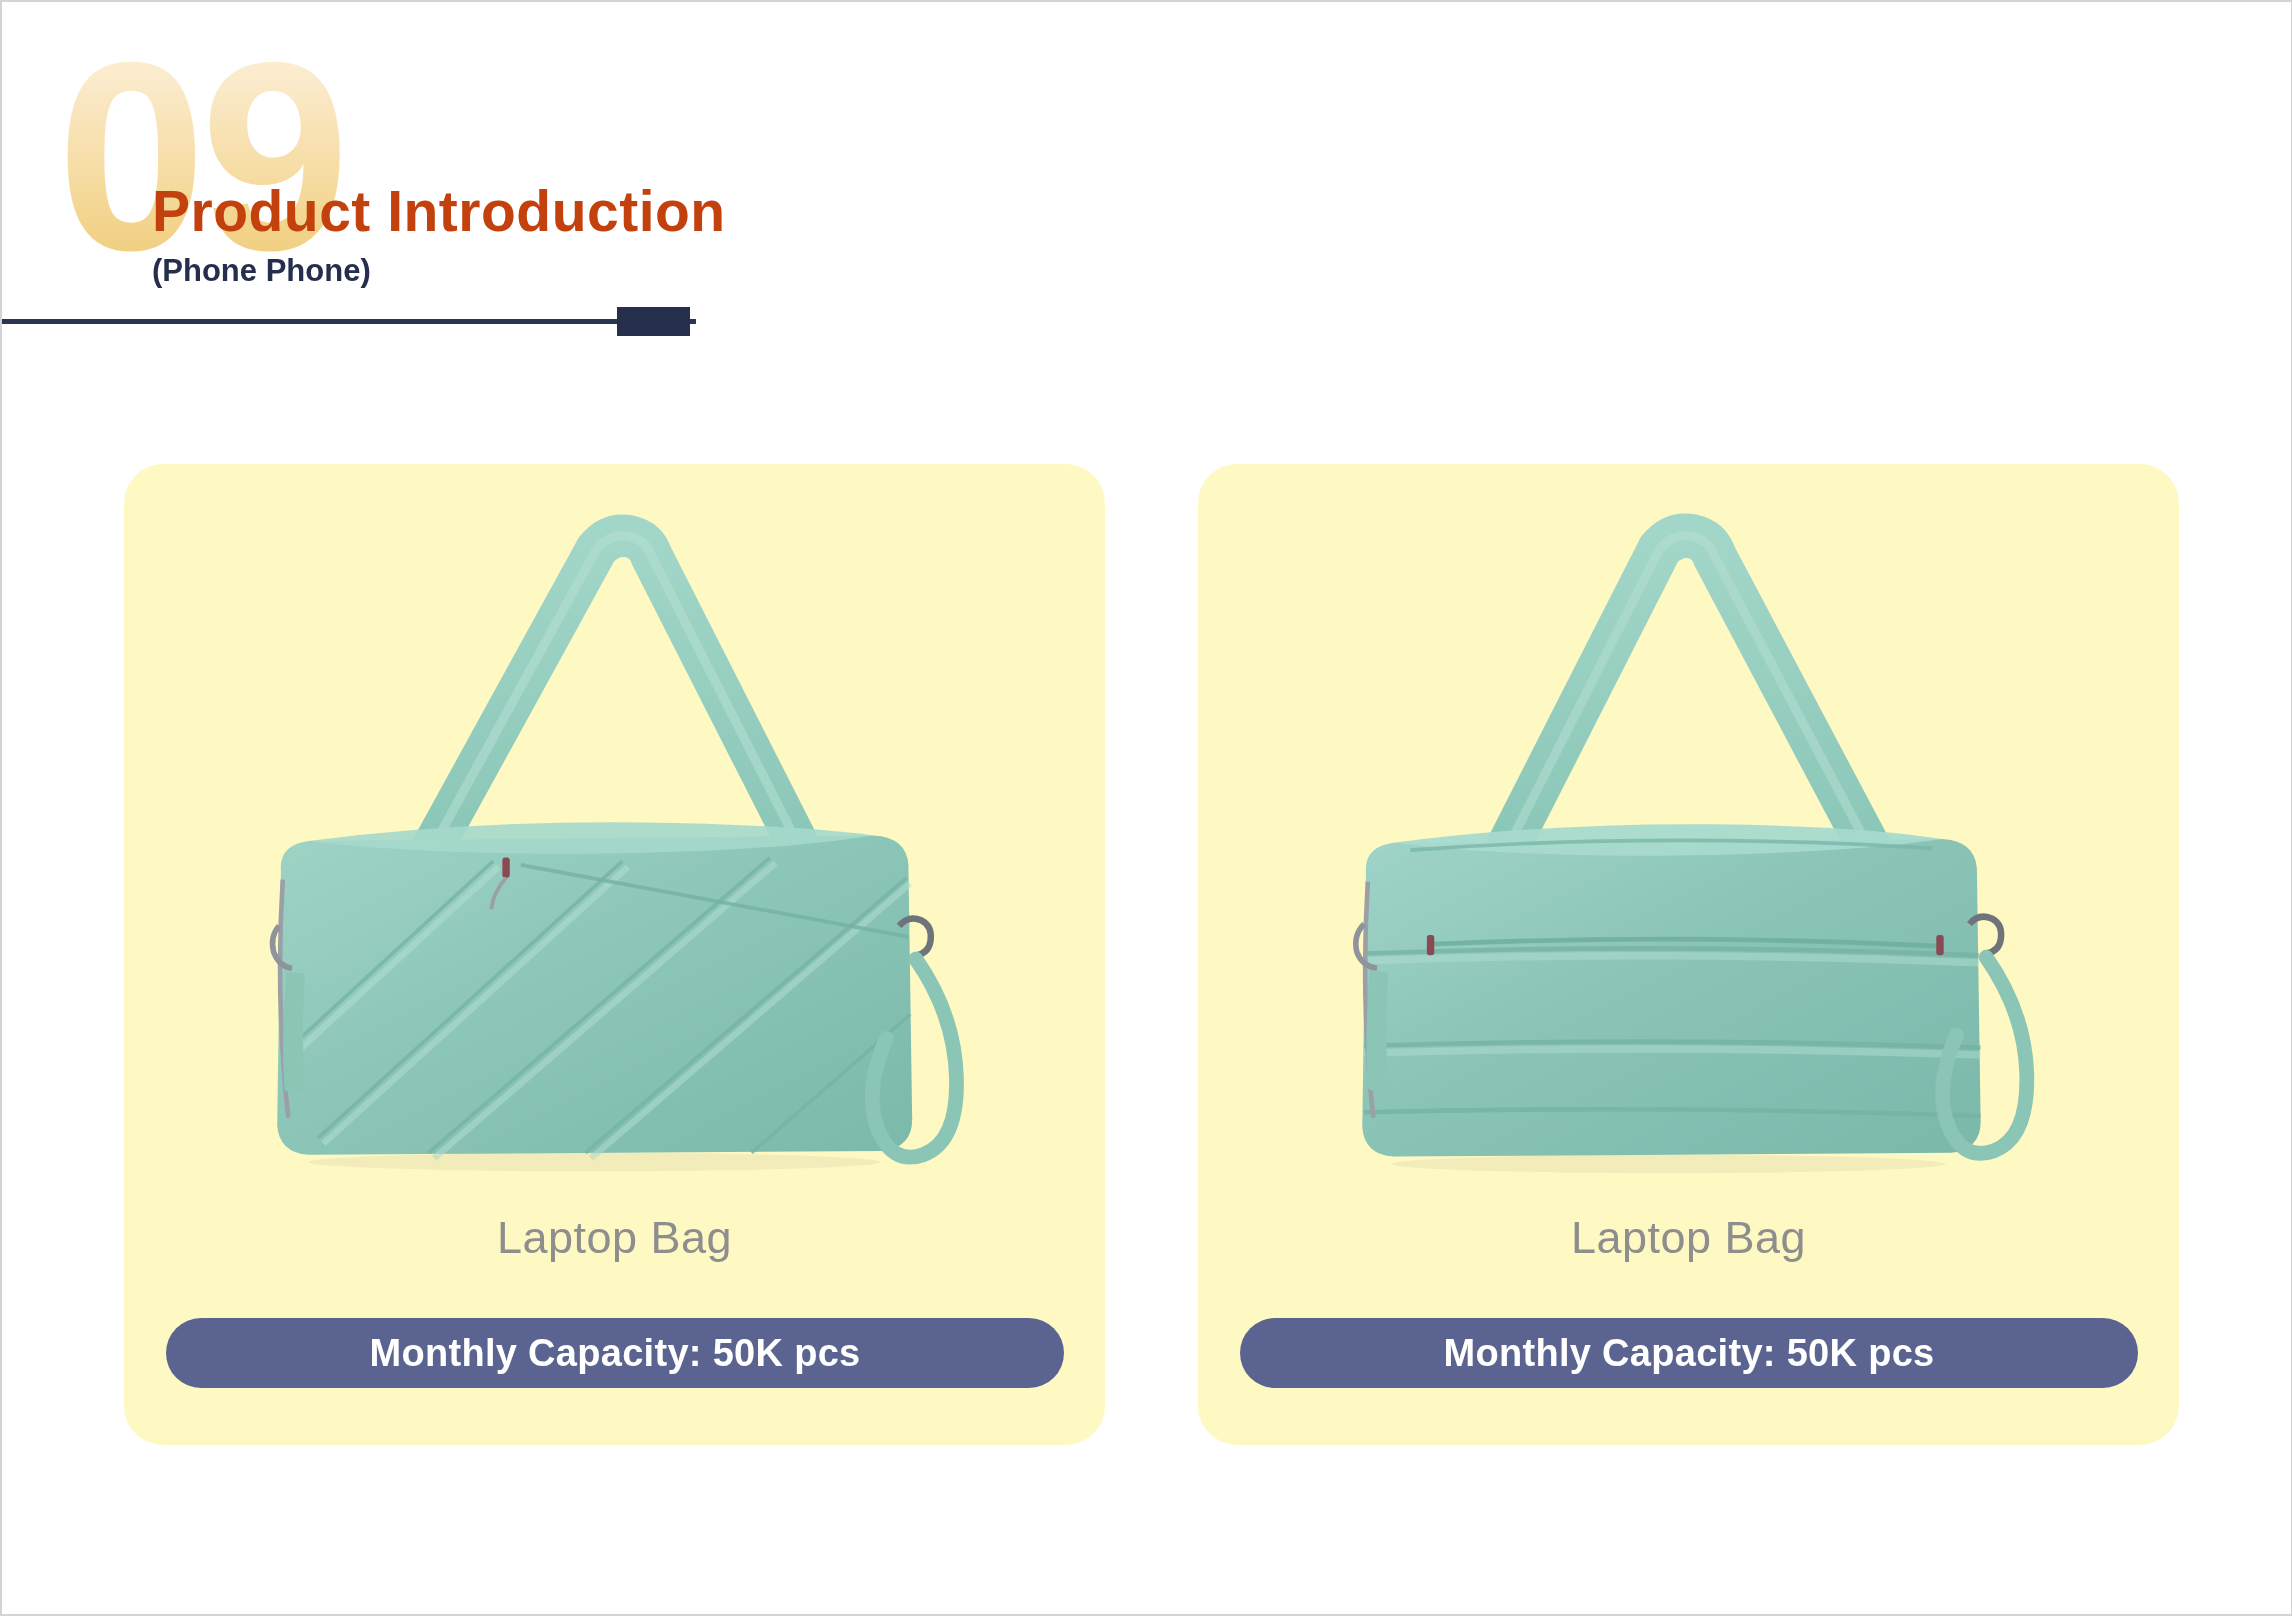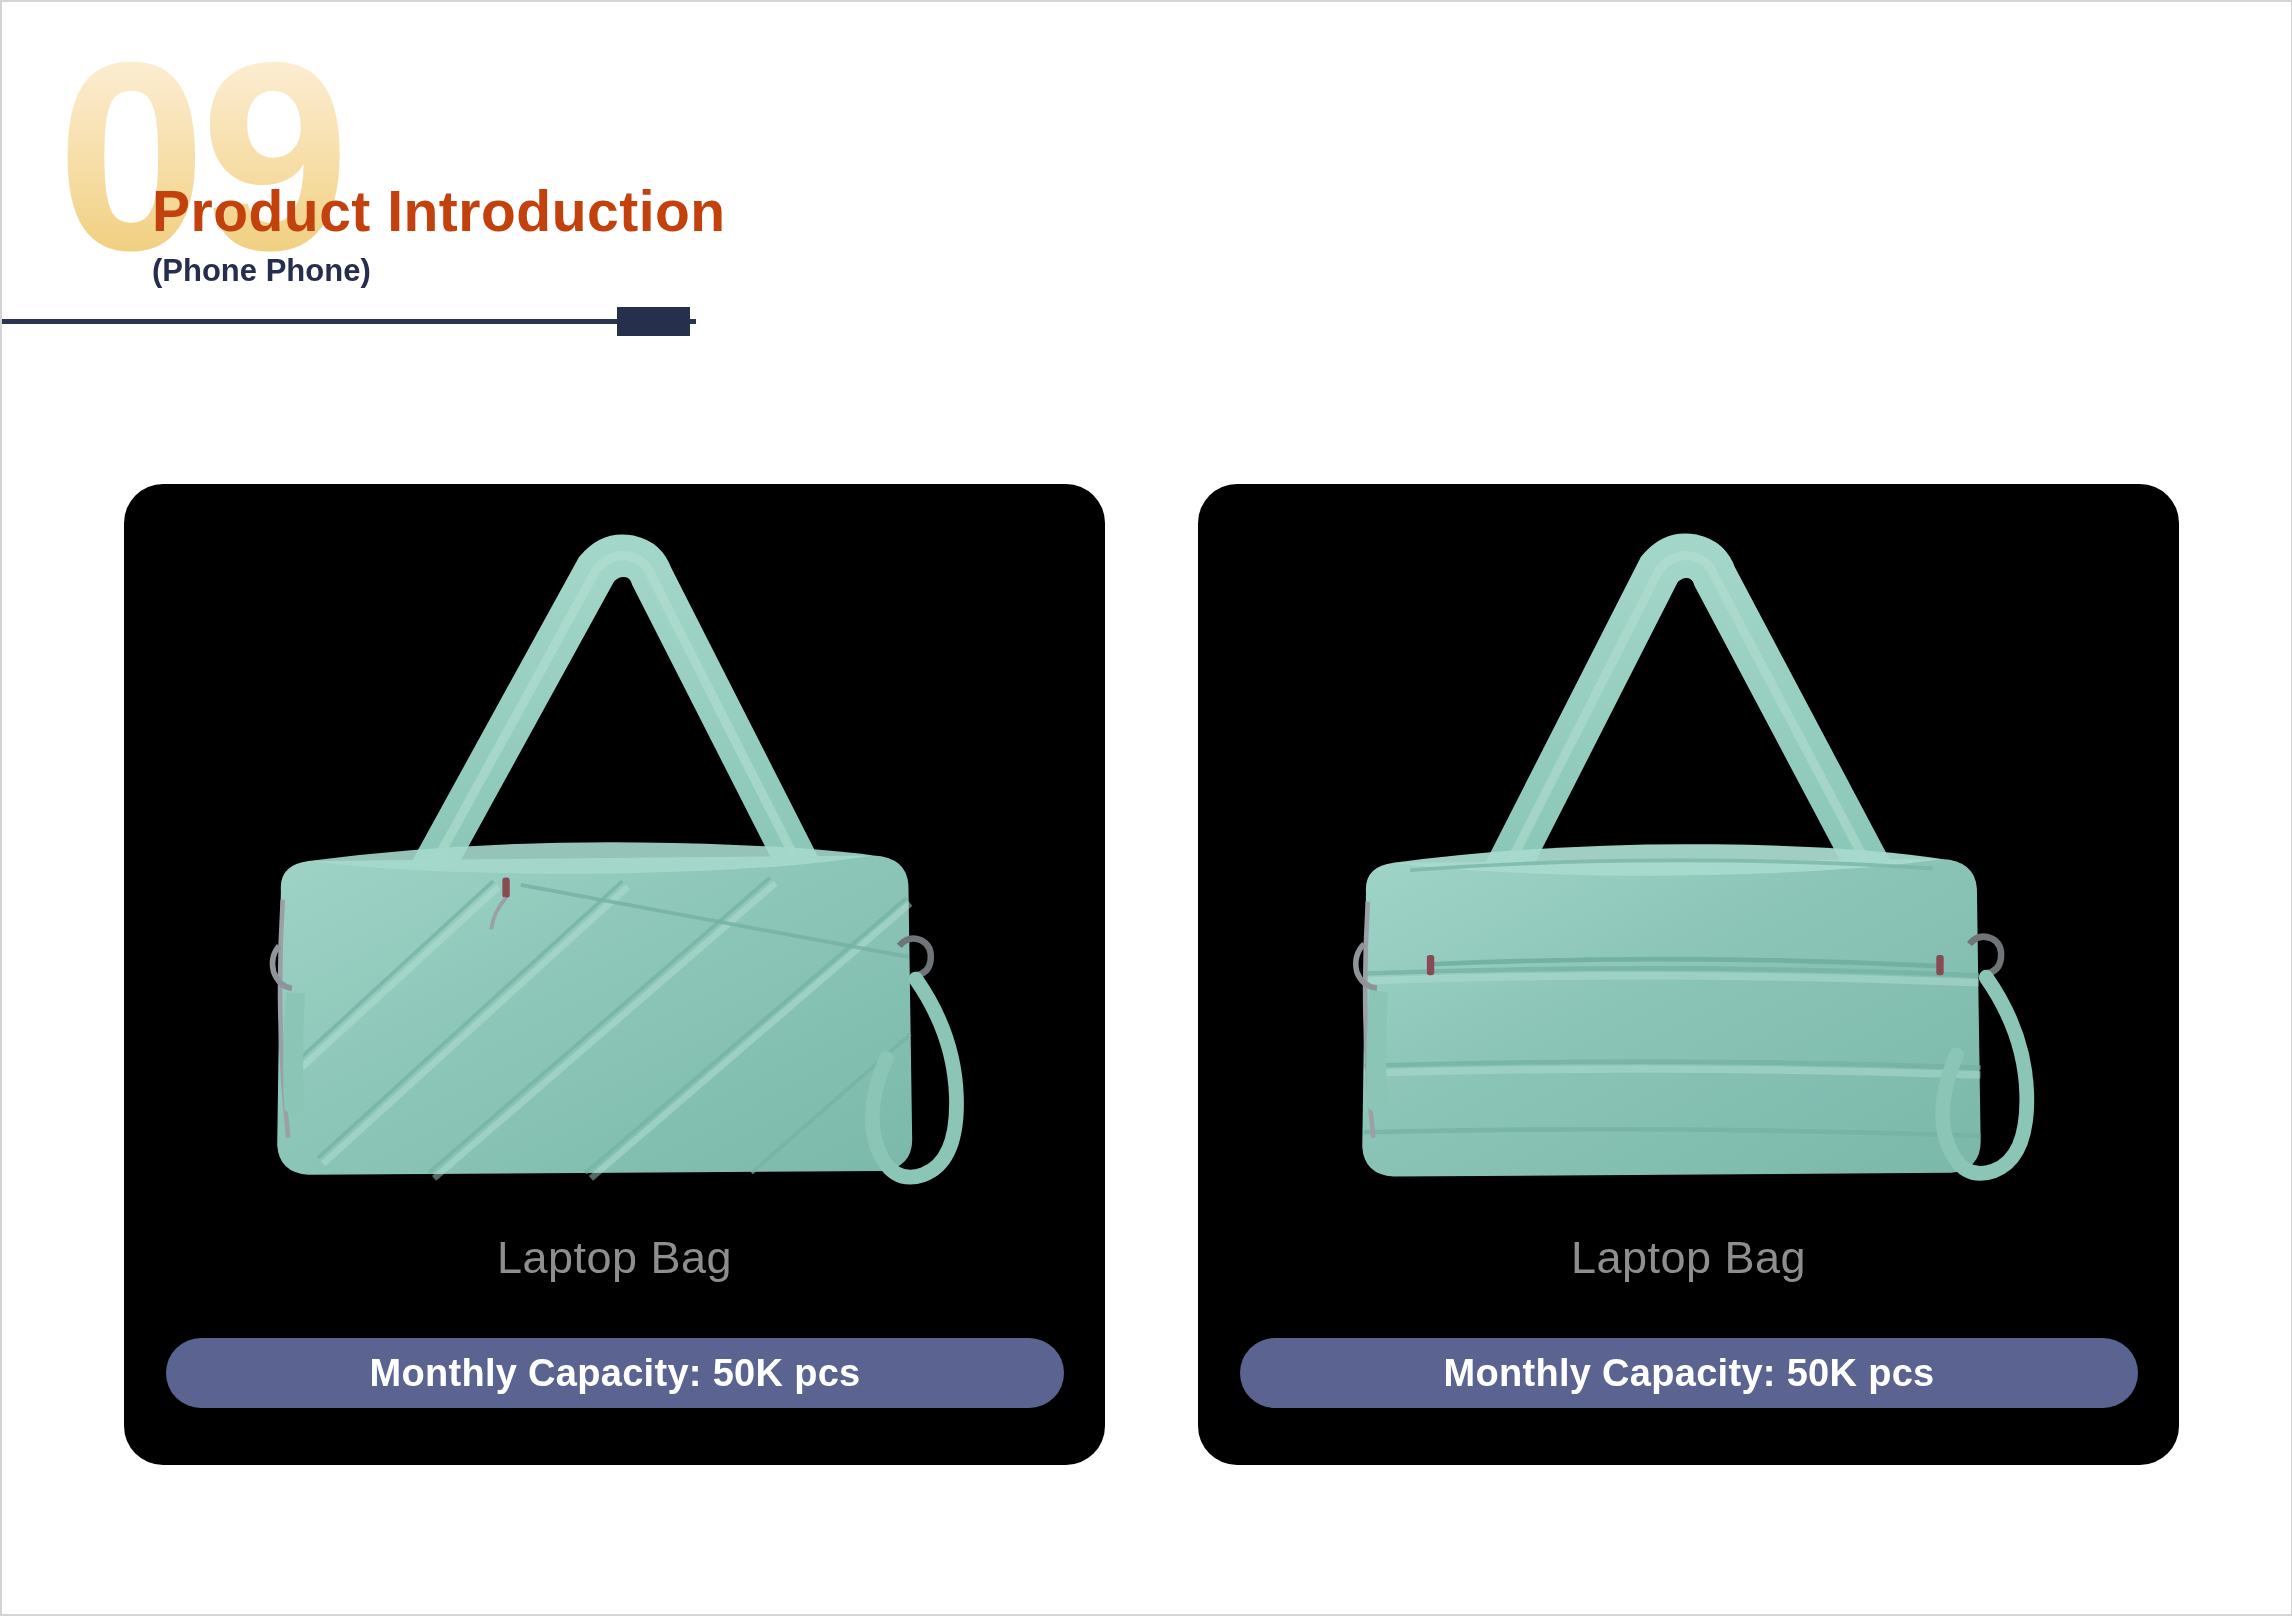--- a/index.html
+++ b/index.html
@@ -87,24 +87,24 @@
   
   .cards {
     position: absolute;
     left: 0;
     top: 0;
     width: 2293px;
     height: 1616px;
   }
   .card {
     position: absolute;
-    top: 482px;
+    top: 462px;
     width: 981px;
     height: 981px;
-    background: #000000;
+    background: #fef9c3;
     border-radius: 39px;
   }
   .card-1 { left: 122px; }
   .card-2 { left: 1196px; }
 
   .product-image {
     position: absolute;
     left: 0;
     top: 28px;
     width: 981px;

